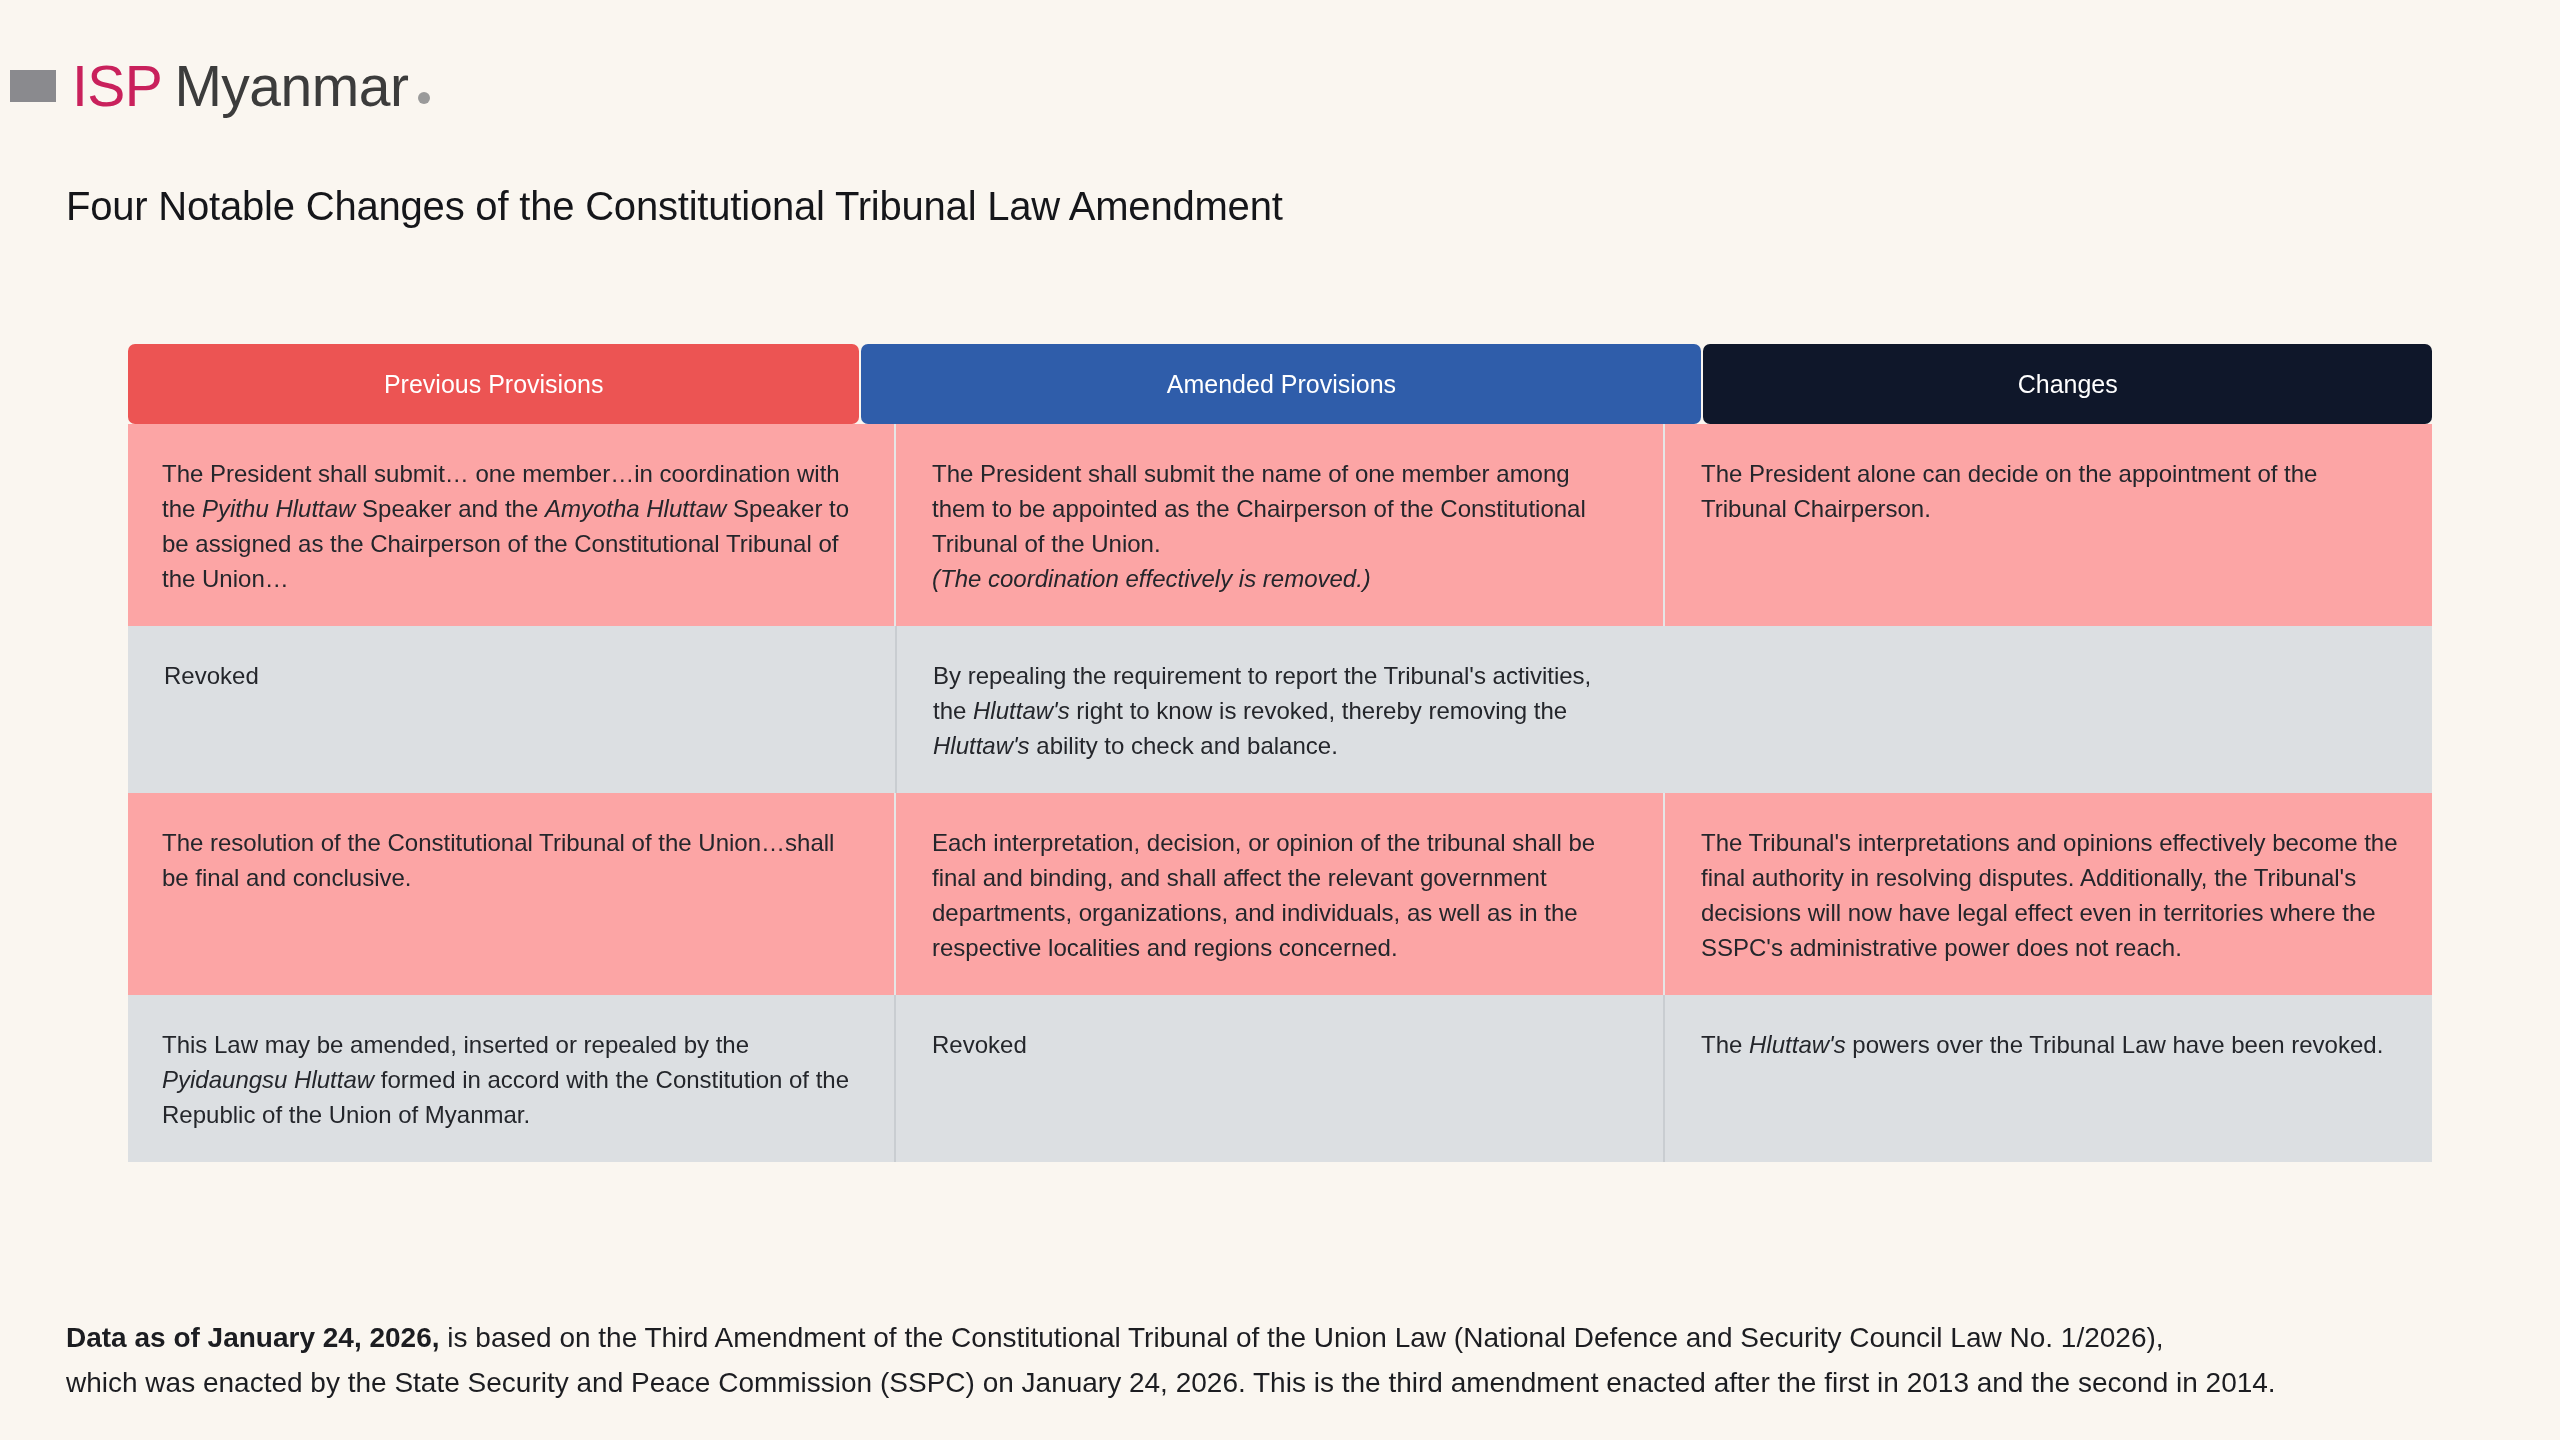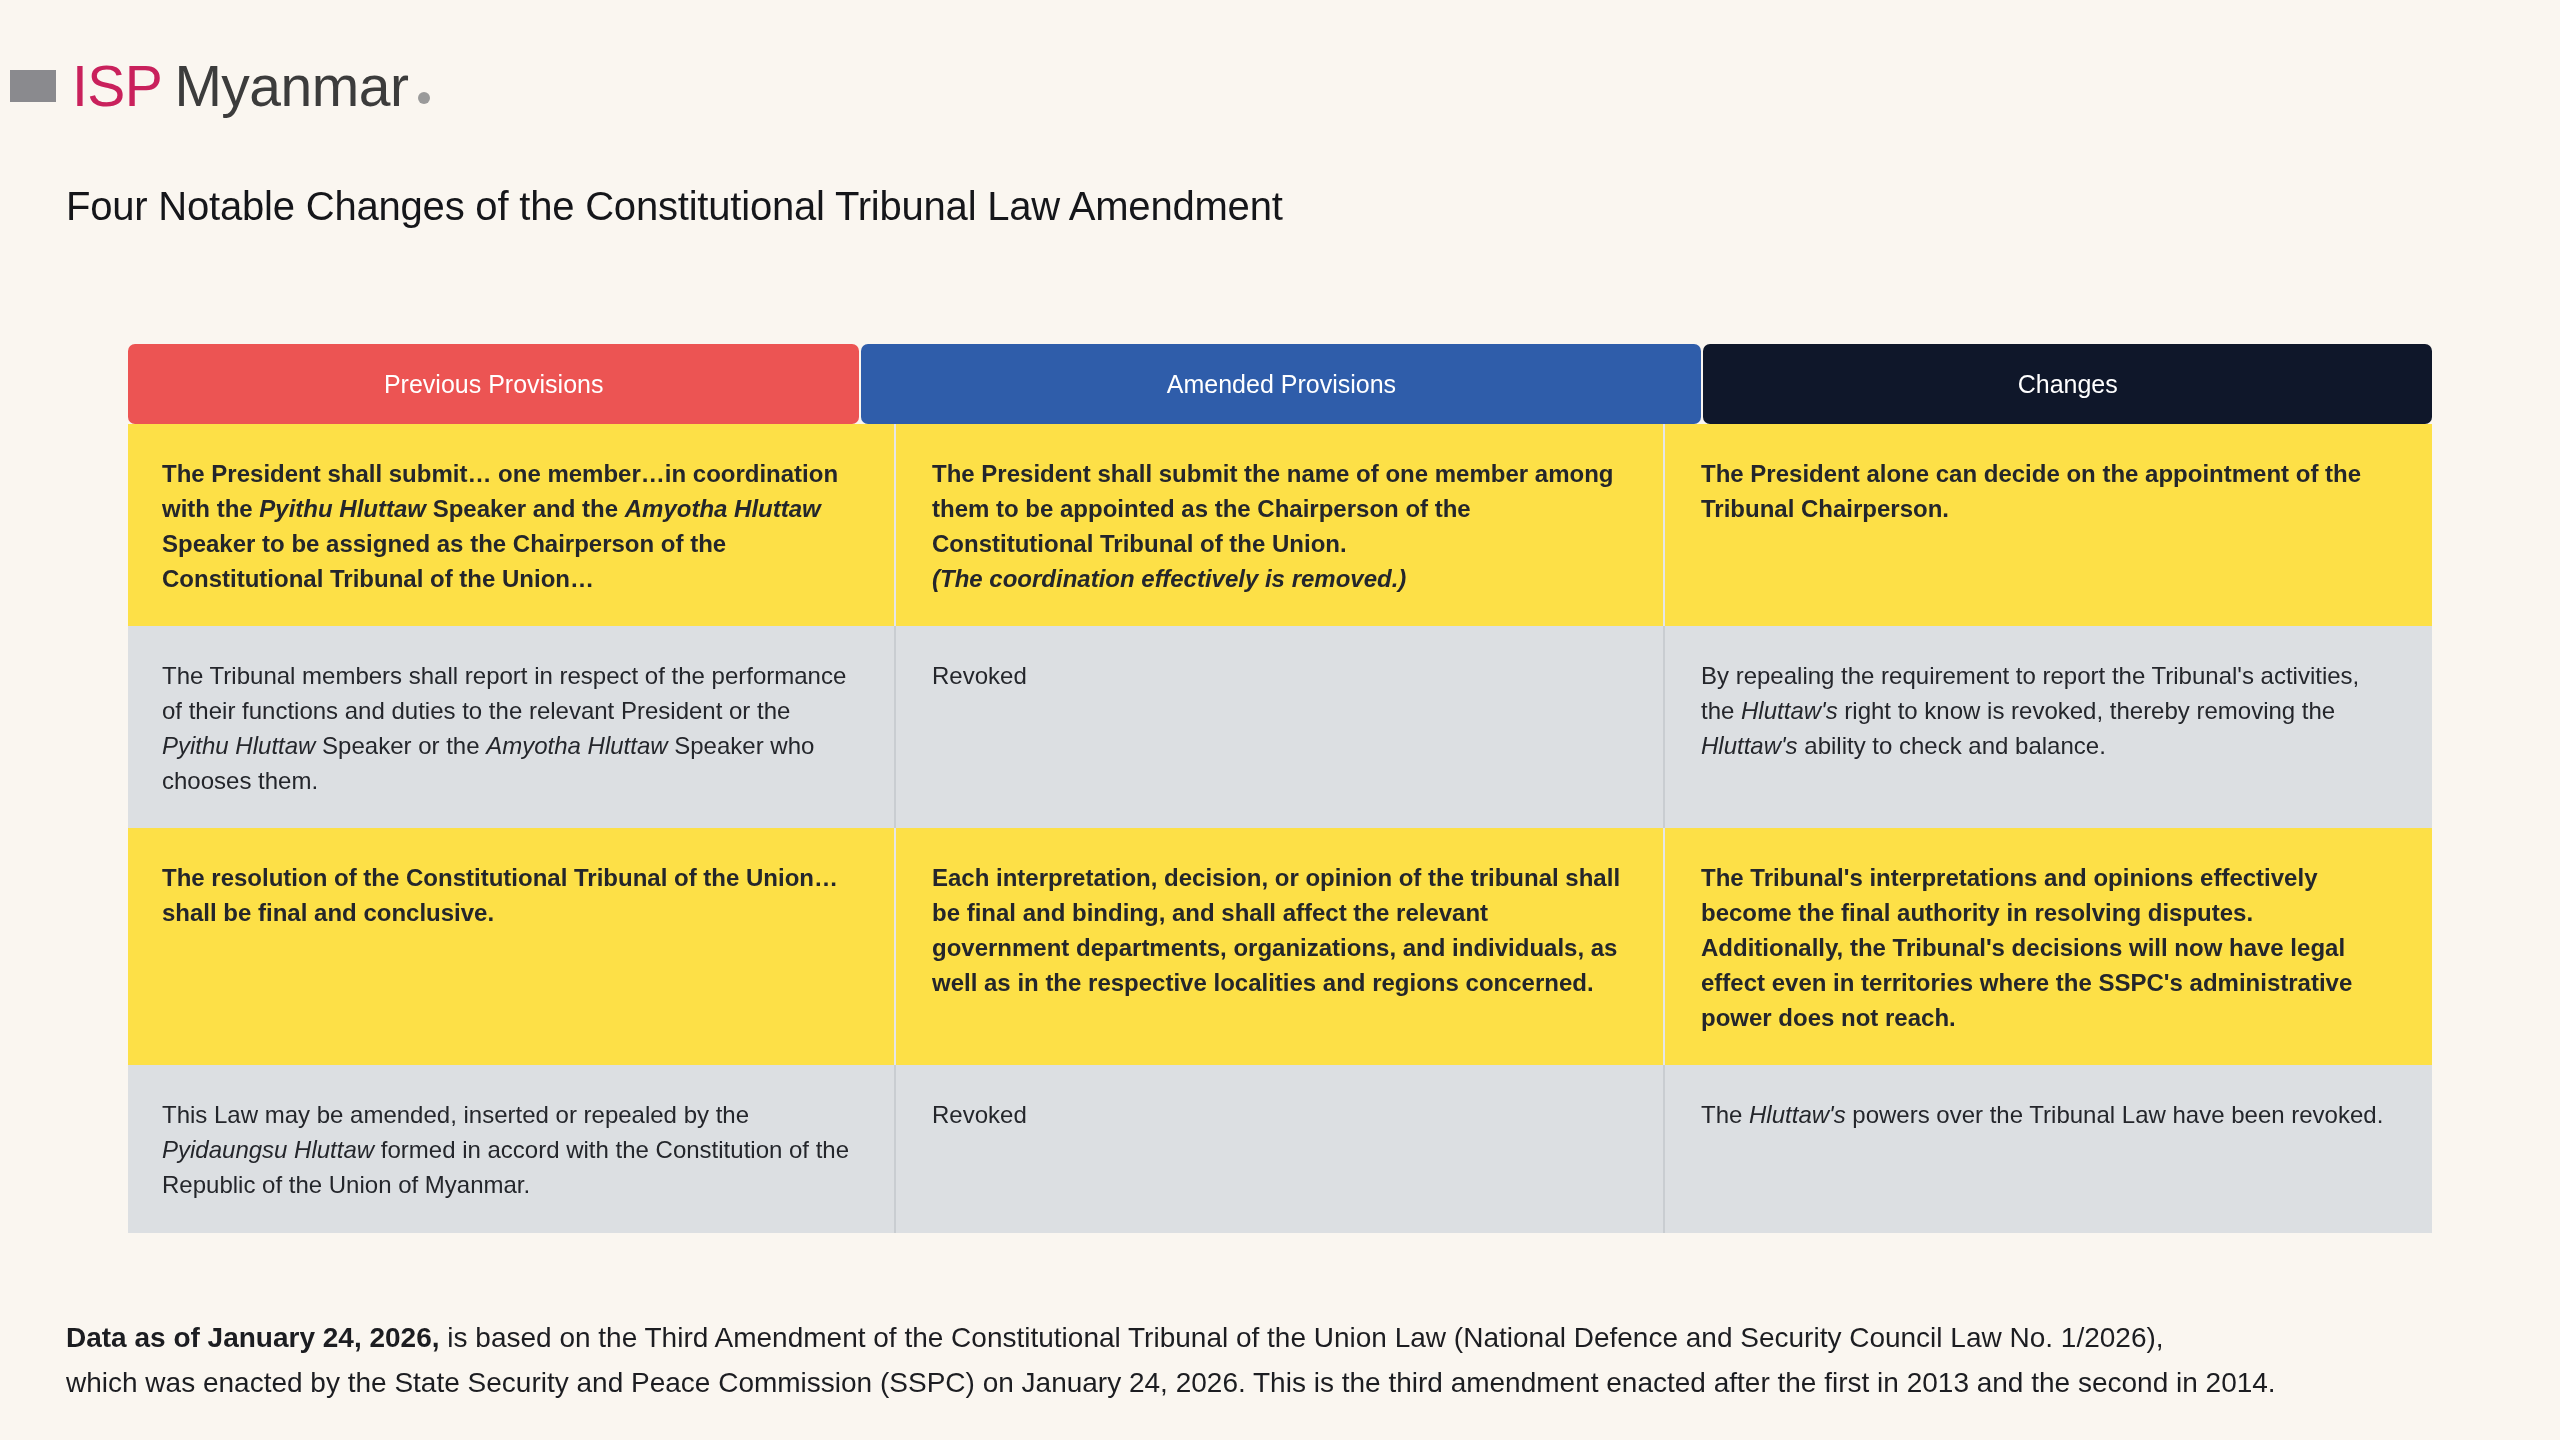--- a/index.html
+++ b/index.html
@@ -99,21 +99,21 @@
     font-weight: 400;
     border-radius: 7px;
   }
   .th.c1 { width: 768px; background: #EC5453; }
   .th.c2 { width: 882px; background: #2F5DAA; margin-left: 2px; }
   .th.c3 { width: 765px; background: #0f172a; margin-left: 2px; }
 
   .trow {
     display: flex;
   }
-  .trow.odd  { background: #fde047; font-weight: bold; }
+  .trow.odd  { background: #fca5a5; }
   .trow.even { background: #DCDFE2; }
 
   .td {
     box-sizing: border-box;
     padding: 32px 34px 30px 34px;
     font-size: 24px;
     line-height: 1.46;
     color: #24262B;
   }
   .td.c1 { width: 768px; }
@@ -161,21 +161,20 @@
     <div class="th c3">Changes</div>
   </div>
 
   <div class="trow odd">
     <div class="td c1">The President shall submit… one member…in coordination with the <i>Pyithu Hluttaw</i> Speaker and the <i>Amyotha Hluttaw</i> Speaker to be assigned as the Chairperson of the Constitutional Tribunal of the Union…</div>
     <div class="td c2">The President shall submit the name of one member among them to be appointed as the Chairperson of the Constitutional Tribunal of the Union.<br><span class="note-italic">(The coordination effectively is removed.)</span></div>
     <div class="td c3">The President alone can decide on the appointment of the Tribunal Chairperson.</div>
   </div>
 
   <div class="trow even">
-    <div class="td c1">The Tribunal members shall report in respect of the performance of their functions and duties to the relevant President or the <i>Pyithu Hluttaw</i> Speaker or the <i>Amyotha Hluttaw</i> Speaker who chooses them.</div>
     <div class="td c2">Revoked</div>
     <div class="td c3">By repealing the requirement to report the Tribunal's activities, the <i>Hluttaw's</i> right to know is revoked, thereby removing the <i>Hluttaw's</i> ability to check and balance.</div>
   </div>
 
   <div class="trow odd">
     <div class="td c1">The resolution of the Constitutional Tribunal of the Union…shall be final and conclusive.</div>
     <div class="td c2">Each interpretation, decision, or opinion of the tribunal shall be final and binding, and shall affect the relevant government departments, organizations, and individuals, as well as in the respective localities and regions concerned.</div>
     <div class="td c3">The Tribunal's interpretations and opinions effectively become the final authority in resolving disputes. Additionally, the Tribunal's decisions will now have legal effect even in territories where the SSPC's administrative power does not reach.</div>
   </div>
 

